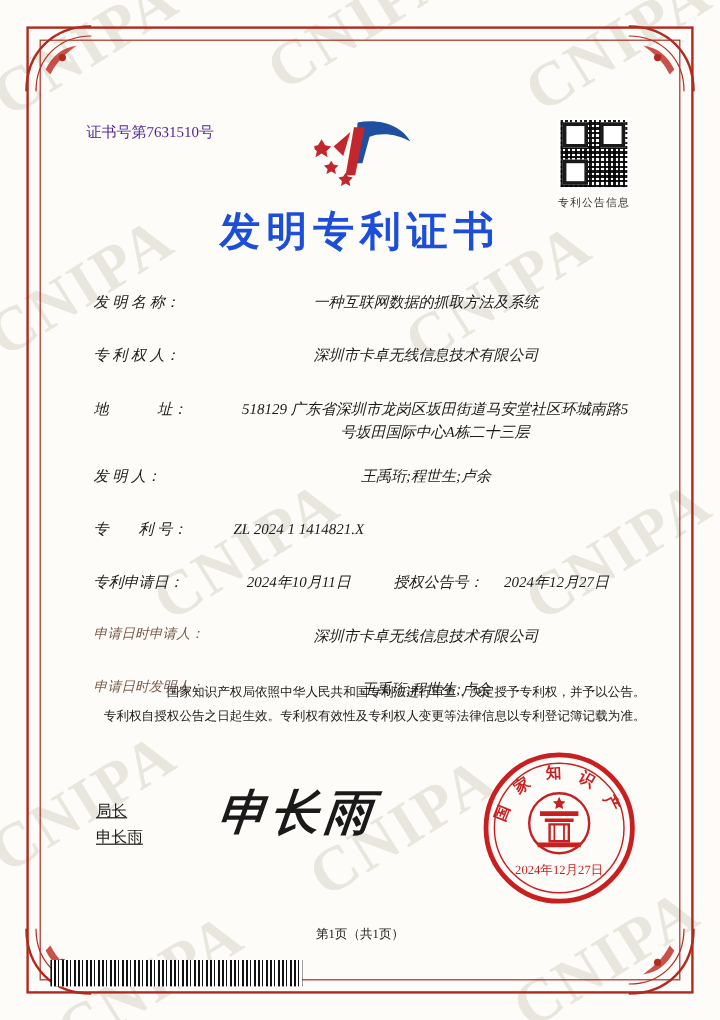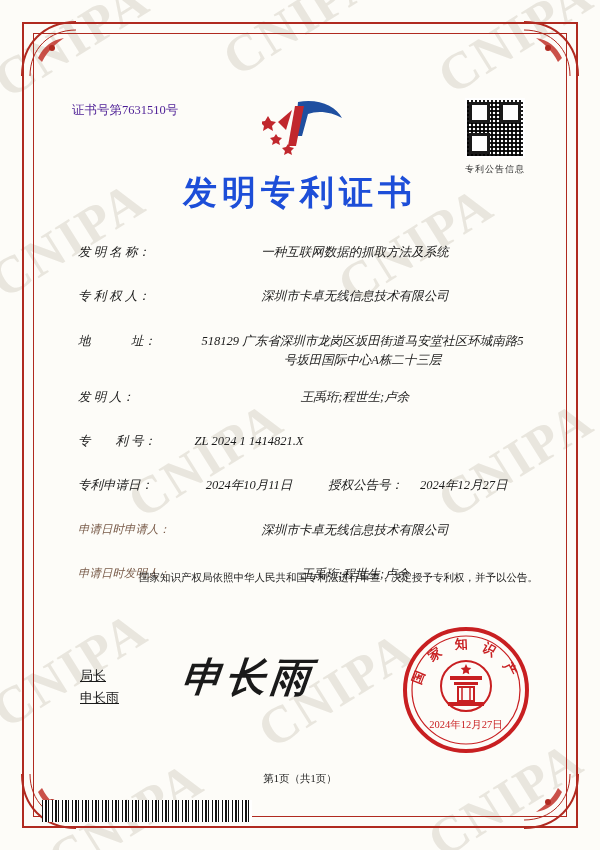--- a/index.html
+++ b/index.html
@@ -426,20 +426,21 @@
 
       <div class="row small">
         <div class="label">申请日时发明人：</div>
         <div class="value">王禹珩;程世生;卢余</div>
       </div>
 
     </div>
 
     <div class="legal">
       <div class="p1">国家知识产权局依照中华人民共和国专利法进行审查，决定授予专利权，并予以公告。</div>
+      <div>专利权自授权公告之日起生效。专利权有效性及专利权人变更等法律信息以专利登记簿记载为准。</div>
     </div>
 
     <div class="sig-label">
       <div>局长</div>
       <div>申长雨</div>
     </div>
     <div class="sig-hand">申长雨</div>
 
     <div class="seal">
       <svg width="132" height="132" viewBox="0 0 132 132">

